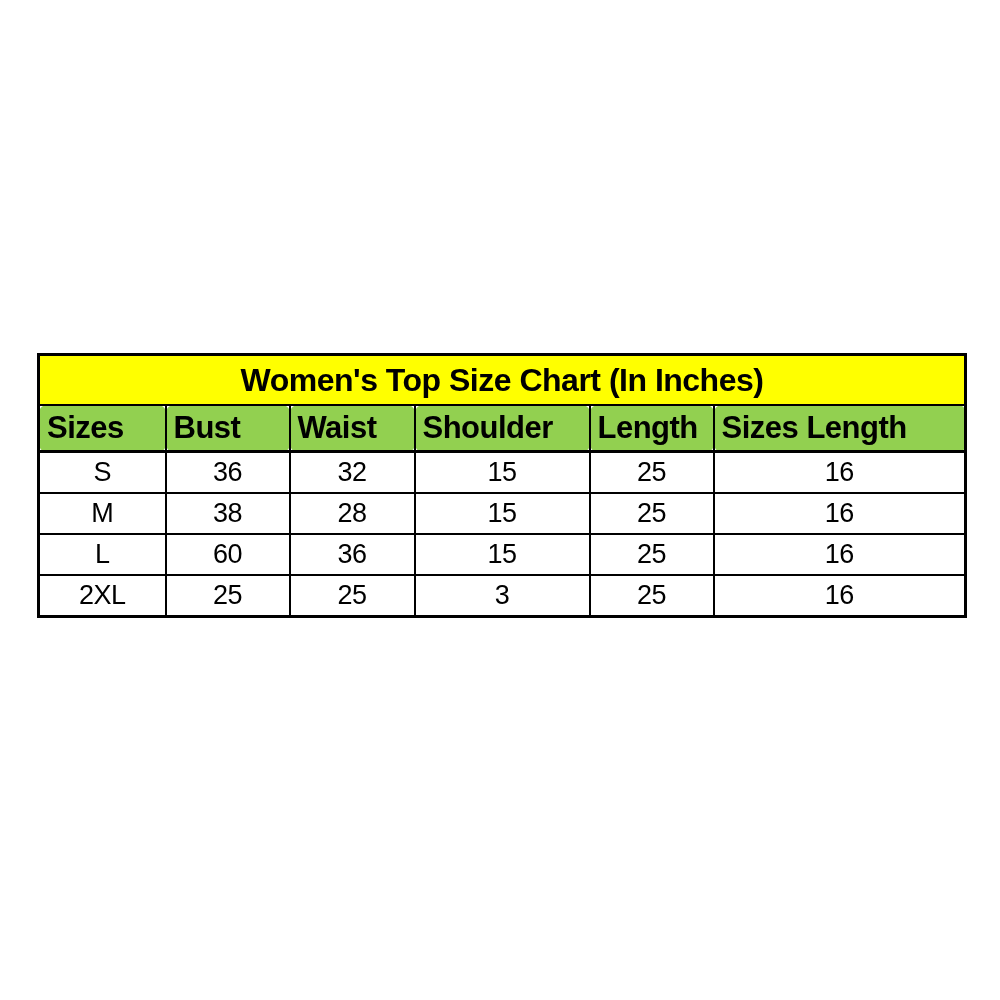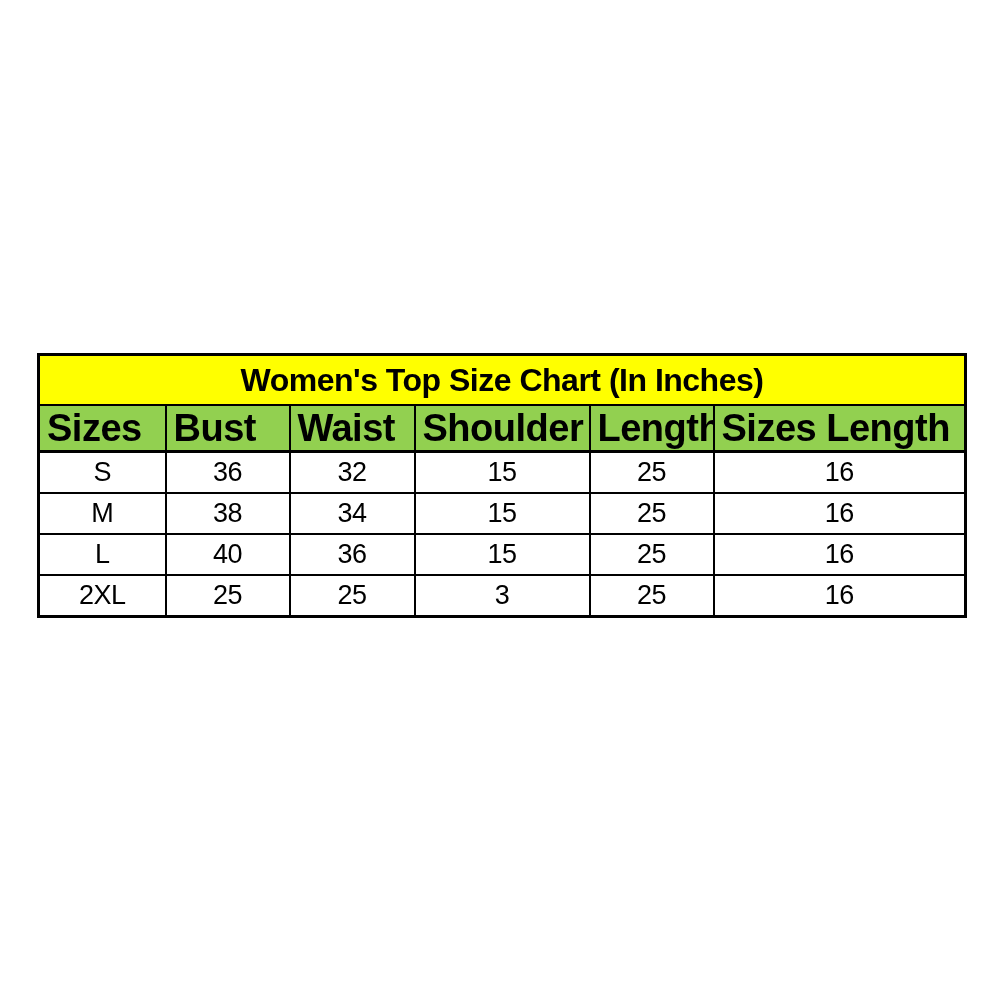--- a/index.html
+++ b/index.html
@@ -36,26 +36,27 @@
     height: 46px;
     font-size: 32px;
     font-weight: bold;
     text-align: center;
     letter-spacing: -0.5px;
     border-bottom-width: 3px;
   }
   tr.header-row th {
     background: var(--header-bg, #92D050);
     height: 44px;
-    font-size: 38px;
+    font-size: 31px;
     font-weight: bold;
     text-align: left;
     padding: 0 0 0 7px;
     letter-spacing: -0.5px;
     border-bottom-width: 3px;
+    border-radius: 8px;
   }
   tbody td {
     background: var(--row-bg, #FFFFFF);
     height: 37px;
     font-size: 27px;
     font-weight: normal;
     text-align: center;
     vertical-align: middle;
     letter-spacing: -0.5px;
   }
@@ -91,28 +92,28 @@
         <td>S</td>
         <td>36</td>
         <td>32</td>
         <td>15</td>
         <td>25</td>
         <td>16</td>
       </tr>
       <tr>
         <td>M</td>
         <td>38</td>
-        <td>34</td>
+        <td>28</td>
         <td>15</td>
         <td>25</td>
         <td>16</td>
       </tr>
       <tr>
         <td>L</td>
-        <td>40</td>
+        <td>60</td>
         <td>36</td>
         <td>15</td>
         <td>25</td>
         <td>16</td>
       </tr>
       <tr>
         <td>2XL</td>
         <td>25</td>
         <td>25</td>
         <td>3</td>

